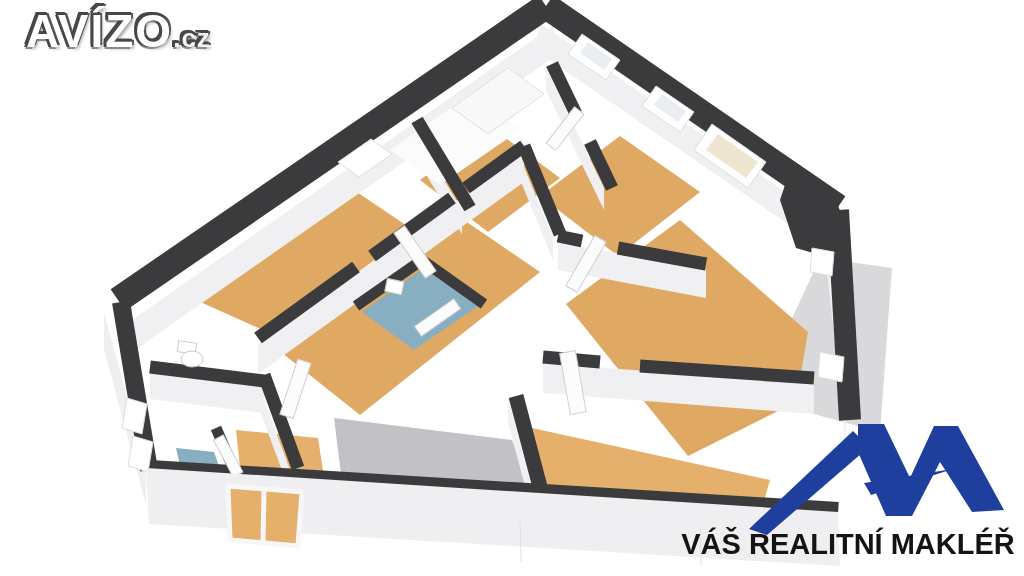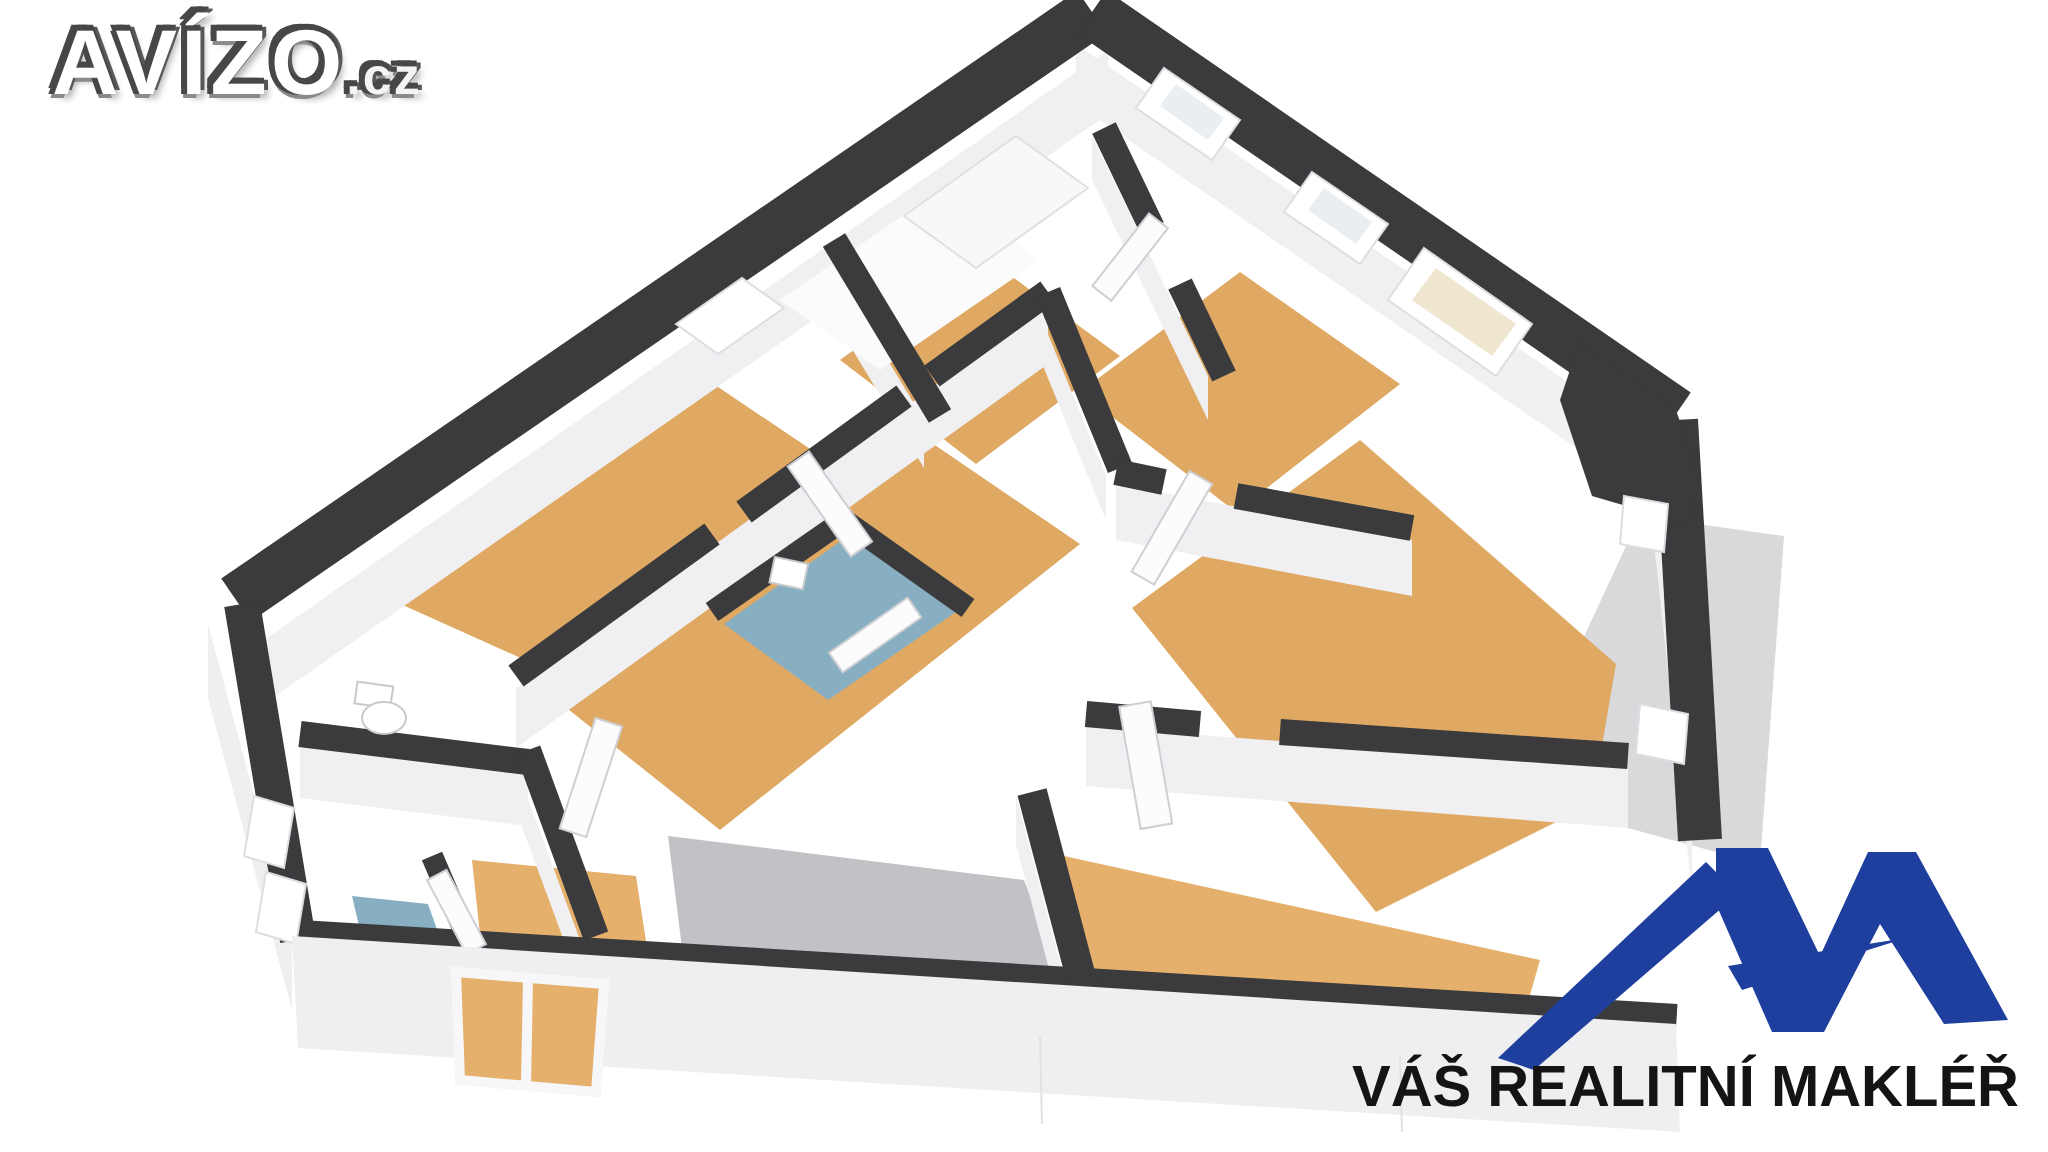--- a/index.html
+++ b/index.html
@@ -46,21 +46,21 @@
       -2px  2px 0 #8a8a8c,
        2px  2px 3px rgba(90,90,92,0.45);
   }
   .avizo .main{font-size:46px;}
   .avizo .suffix{font-size:26px;font-weight:700;letter-spacing:1px;color:#f4f4f4;}
 
   
   .agent-text{
     position:absolute;left:676px;top:528px;width:344px;
     font-size:29px;font-weight:700;color:var(--logo-text);
-    letter-spacing:0px;white-space:nowrap;
+    letter-spacing:0px;white-space:nowrap;text-align:center;
   }
 </style>
 </head>
 <body>
 
 <div class="stage">
 
   <svg class="plan-svg" viewBox="0 0 1024 576">
 
     <g>

